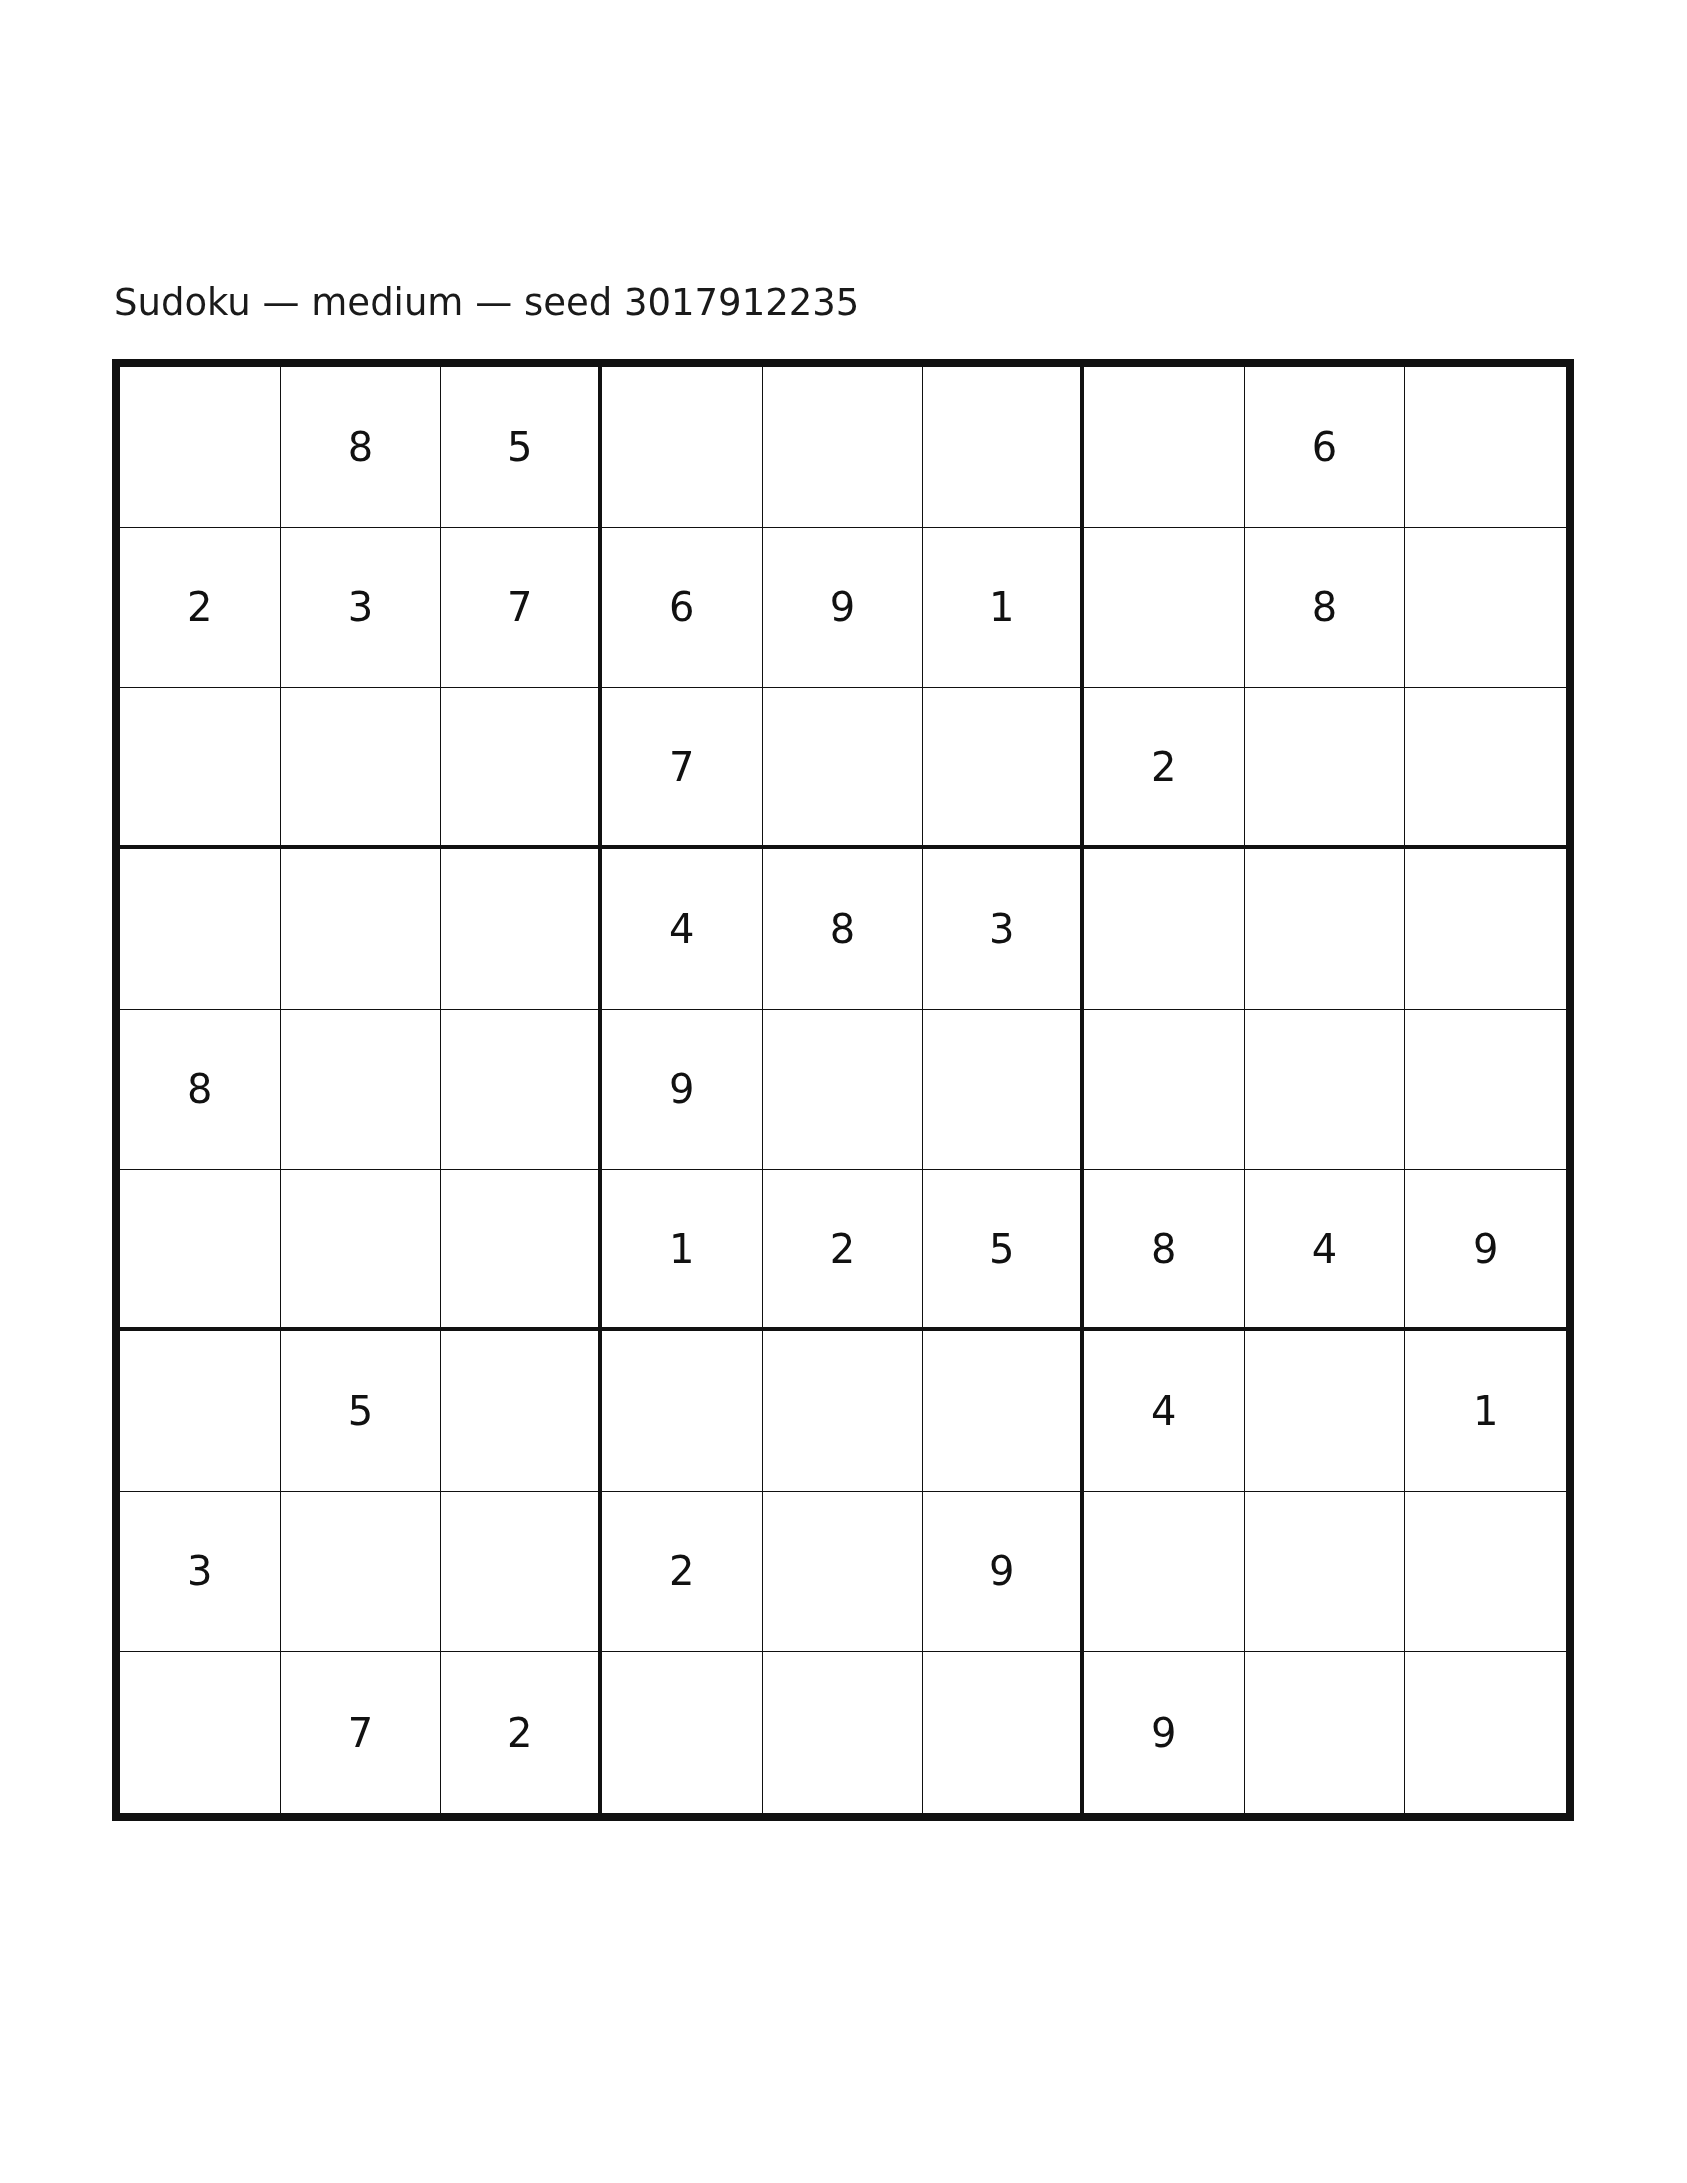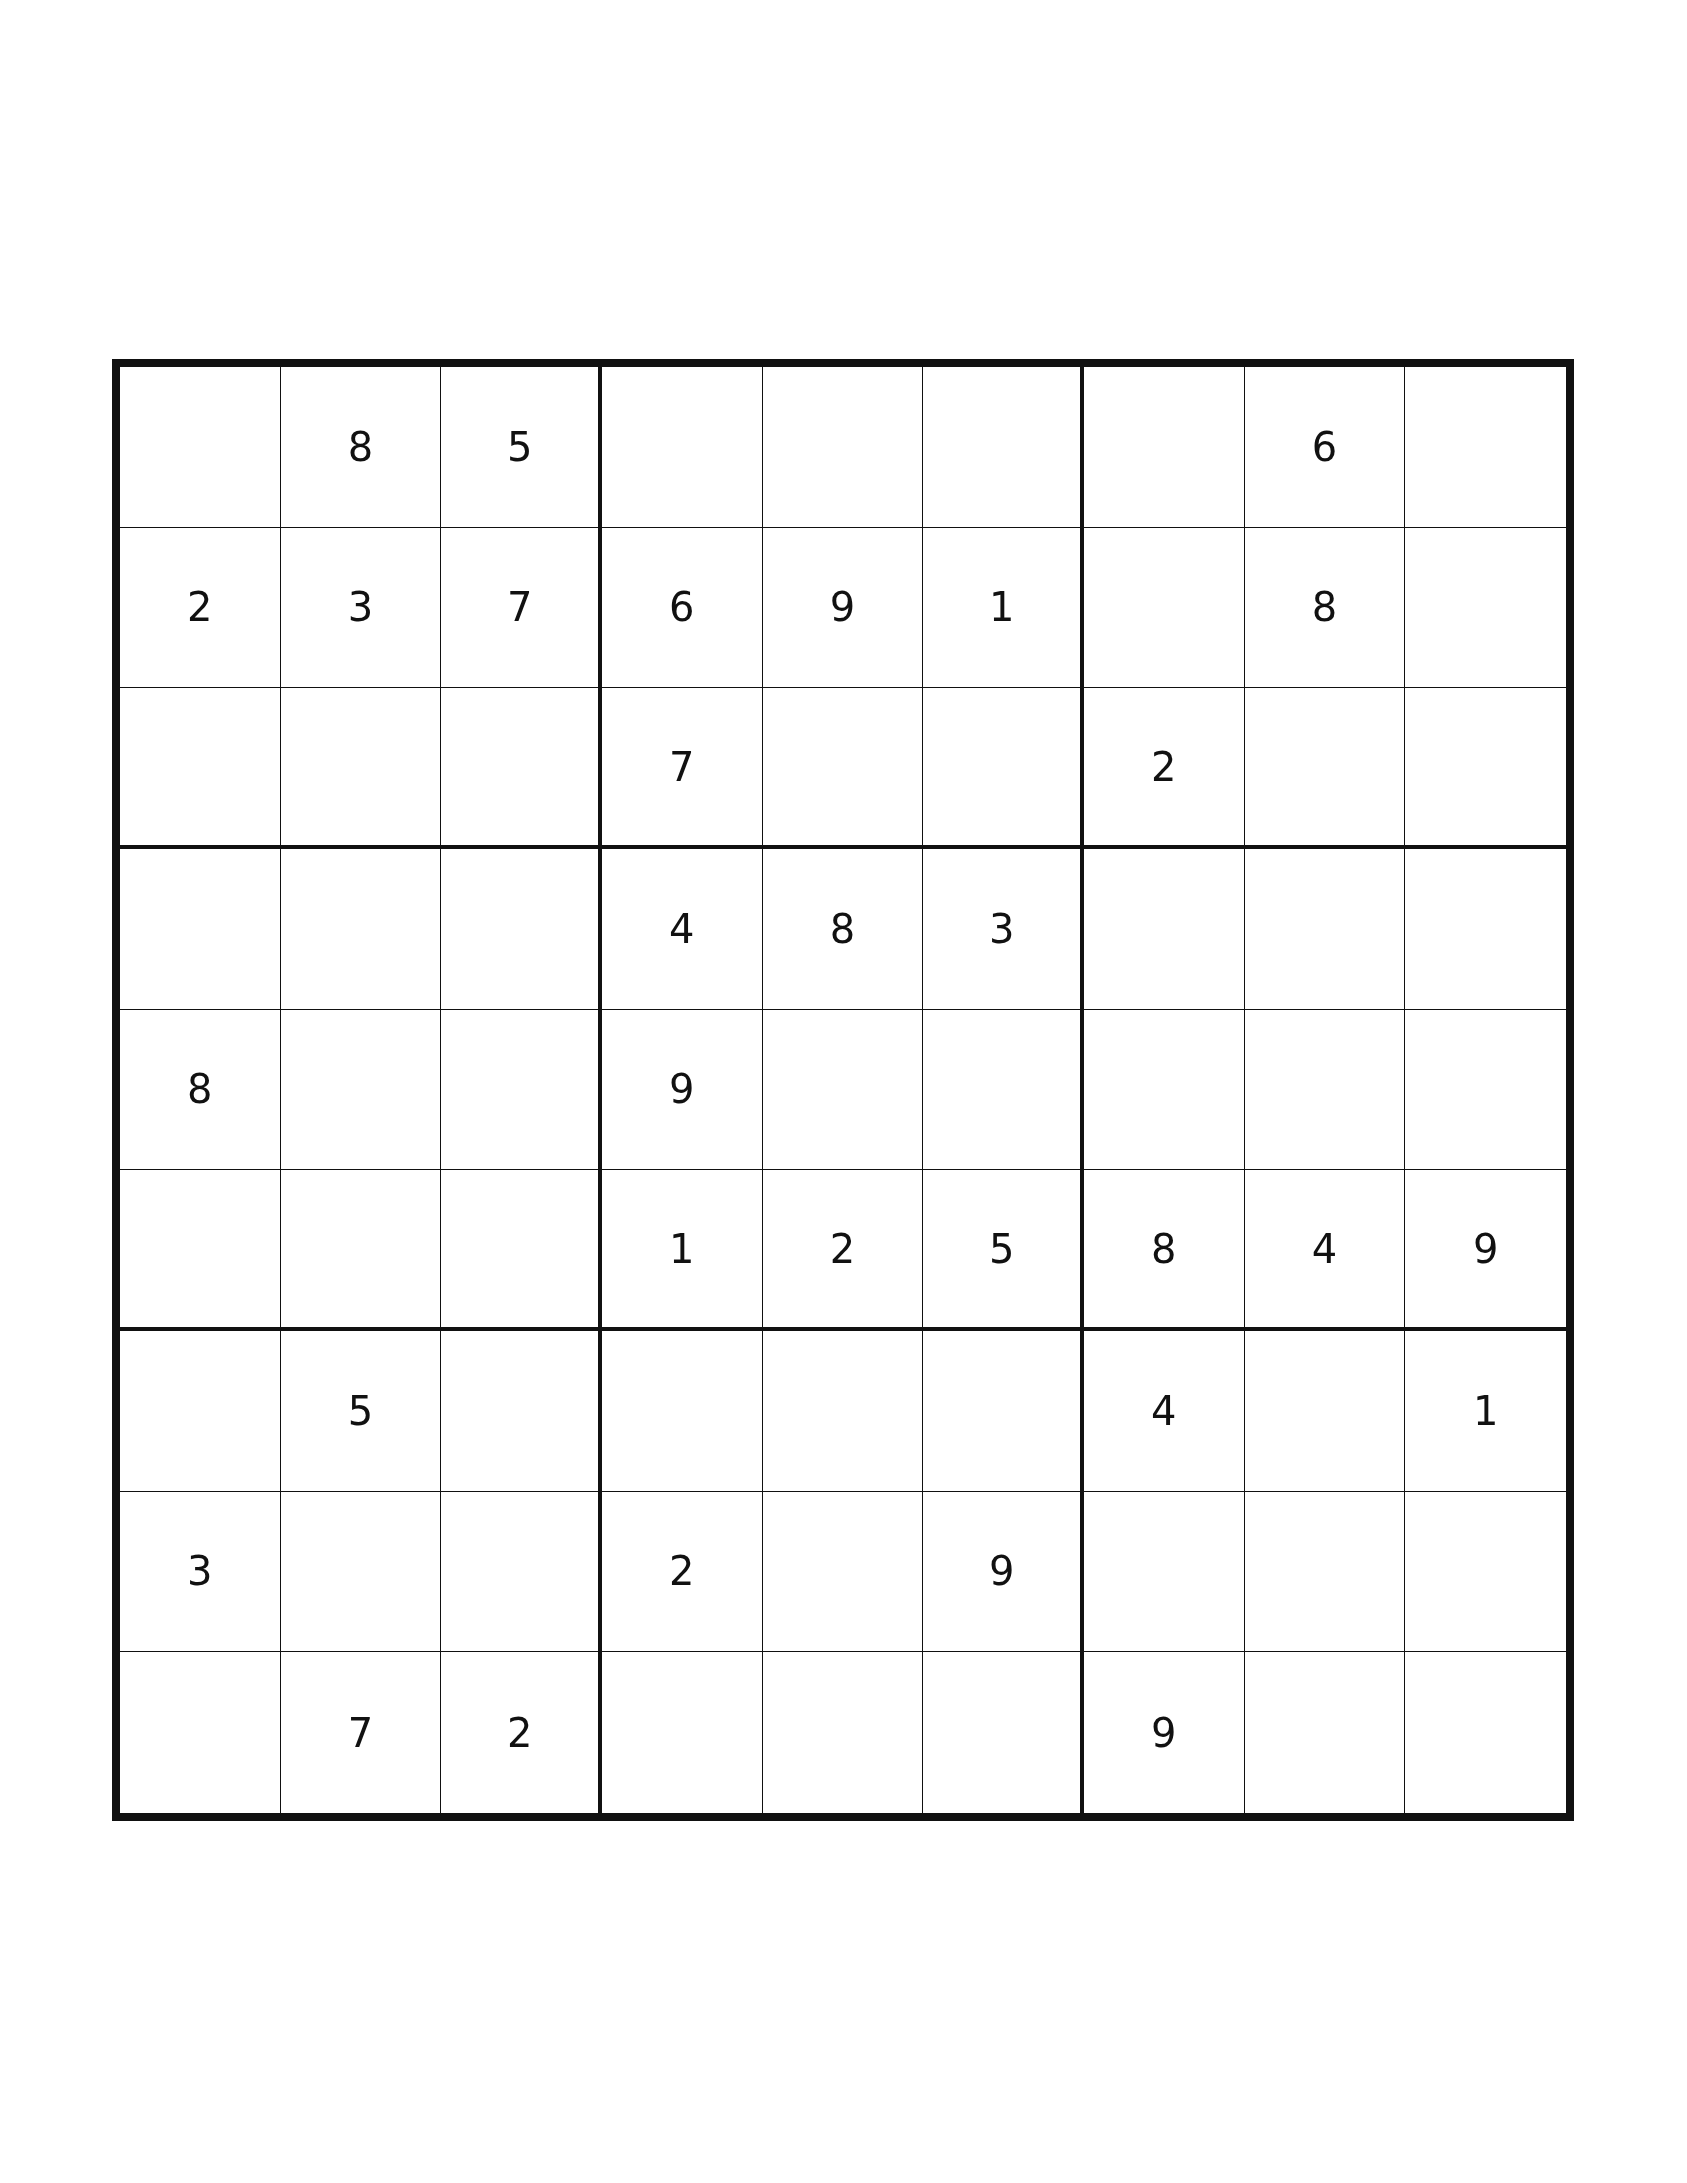--- a/index.html
+++ b/index.html
@@ -44,20 +44,21 @@
   }
   .cell.br-thick { border-right-width: 4.2px; }
   .cell.bb-thick { border-bottom-width: 4.2px; }
   .cell.br-none  { border-right: none; }
   .cell.bb-none  { border-bottom: none; }
 </style>
 </head>
 <body>
 
 <div class="page">
+  <div class="title">Sudoku — medium — seed 3017912235</div>
   <div class="board" id="board">
       <div class="cell"></div>
       <div class="cell">8</div>
       <div class="cell br-thick">5</div>
       <div class="cell"></div>
       <div class="cell"></div>
       <div class="cell br-thick"></div>
       <div class="cell"></div>
       <div class="cell">6</div>
       <div class="cell br-none"></div>

